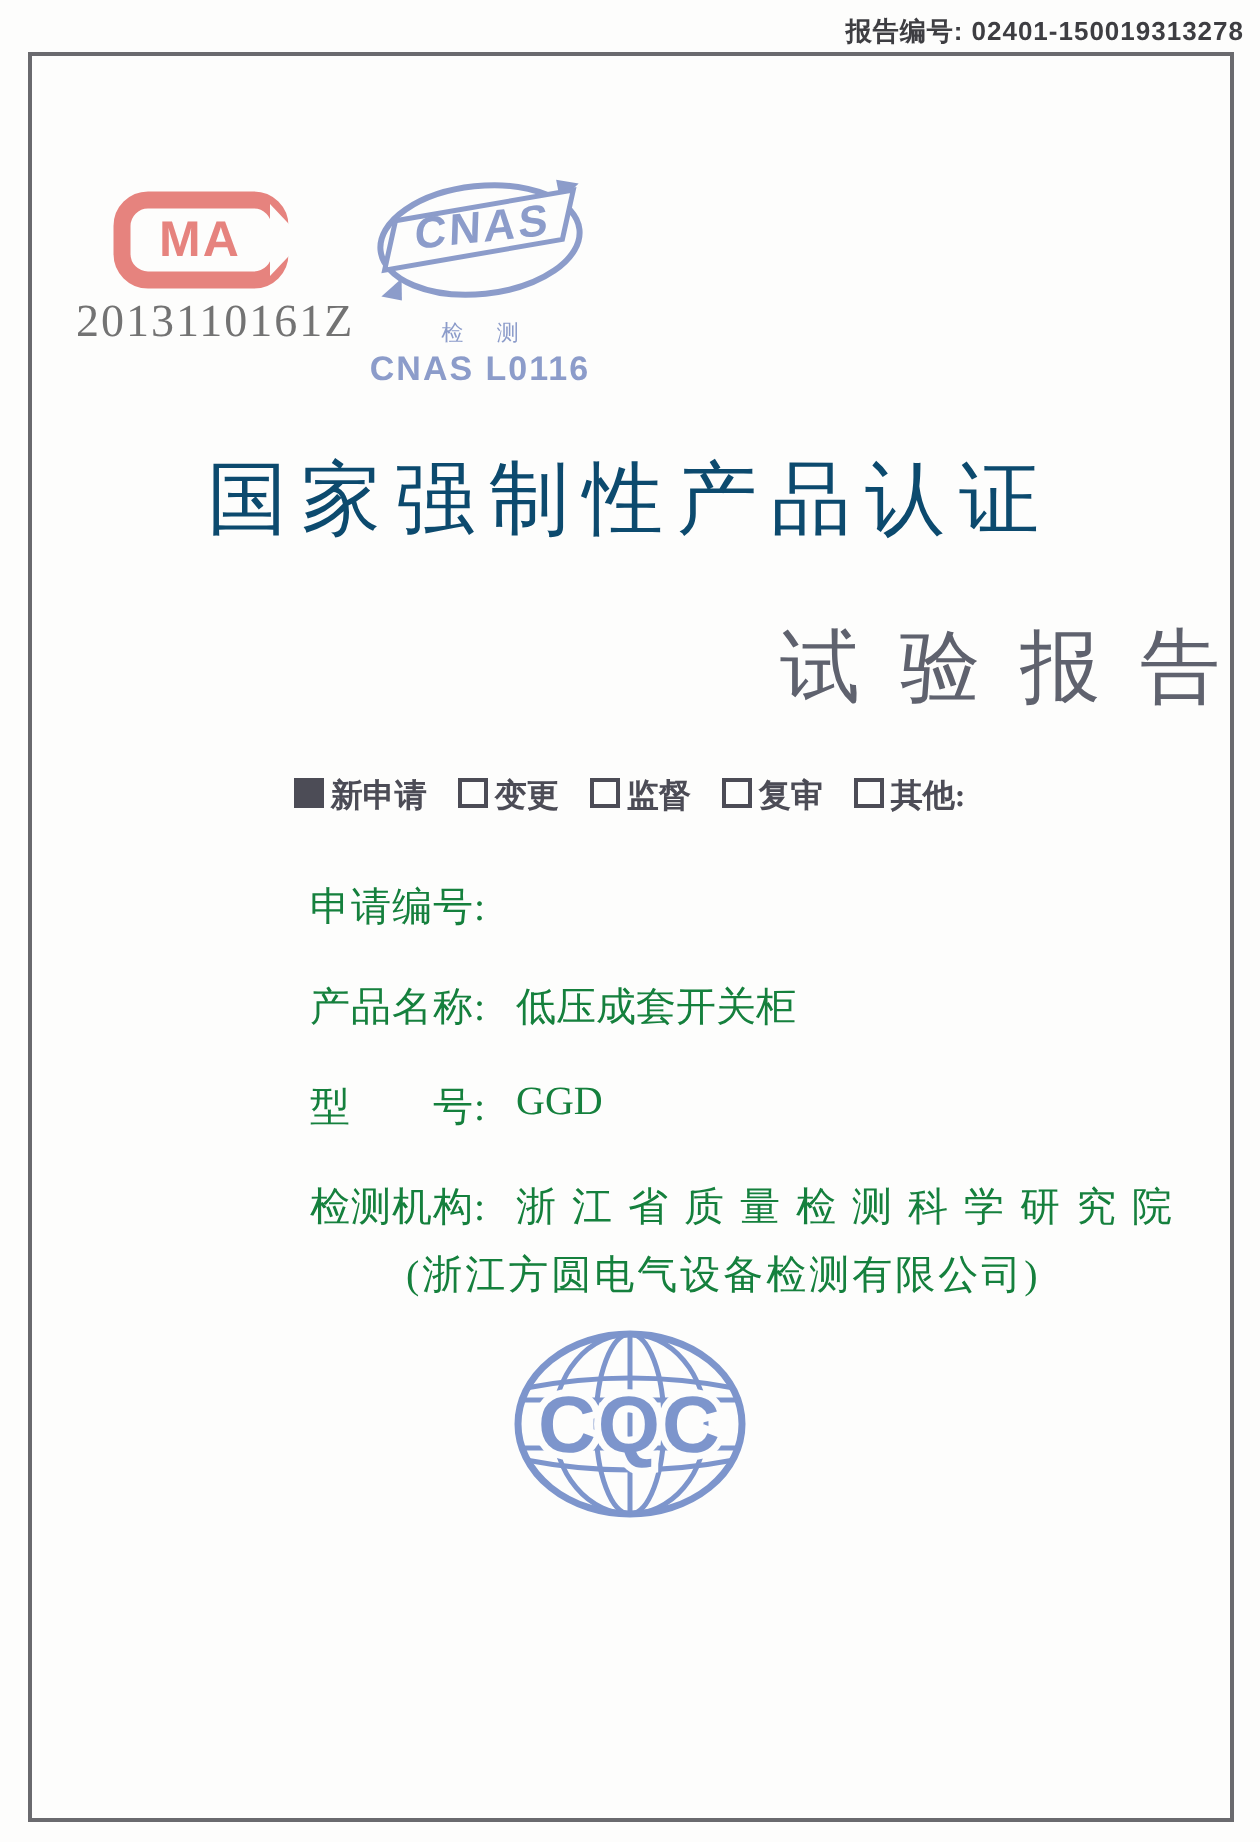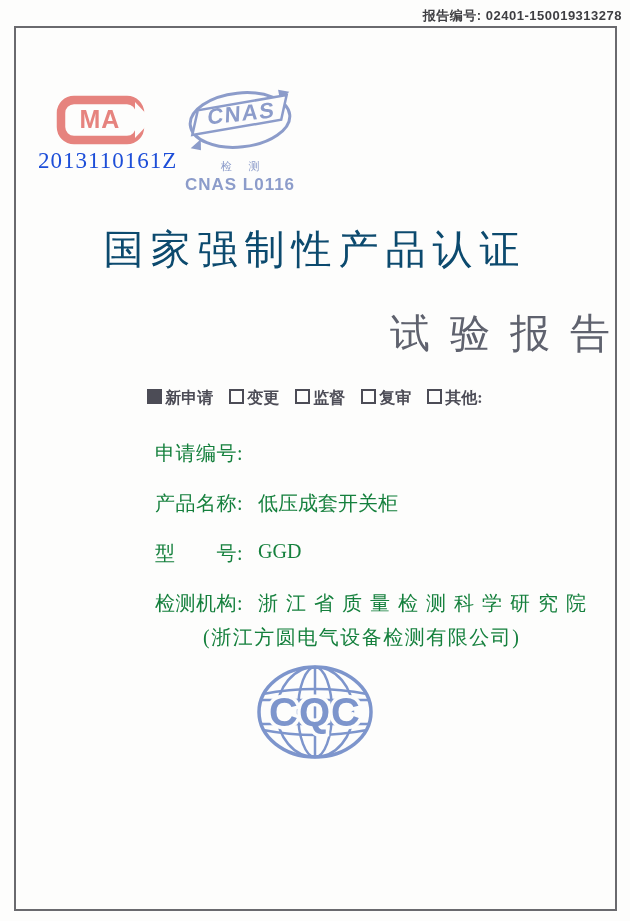--- a/index.html
+++ b/index.html
@@ -14,21 +14,21 @@
     border:2px solid #6a6a6e;pointer-events:none;
   }
   .report-no{
     position:absolute;top:7px;right:8px;
     font-family:"Liberation Sans","DejaVu Sans",sans-serif;
     font-size:13px;font-weight:bold;color:#3e3e42;letter-spacing:.5px;
   }
   
   .cma{position:absolute;left:38px;top:95px;width:132px;text-align:center;}
   .cma-num{
-    margin-top:3px;font-size:23px;color:#1d4ed8;letter-spacing:1px;
+    margin-top:3px;font-size:23px;color:#737373;letter-spacing:1px;
     font-family:"Liberation Serif","DejaVu Serif",serif;
   }
   
   .cnas{position:absolute;left:184px;top:84px;width:112px;text-align:center;color:#8c9cca;}
   .cnas-caption{font-size:11px;letter-spacing:7px;margin-top:1px;padding-left:7px;}
   .cnas-code{
     font-size:17px;font-weight:700;letter-spacing:1px;margin-top:1px;
     font-family:"Liberation Sans","DejaVu Sans",sans-serif;
   }
   

